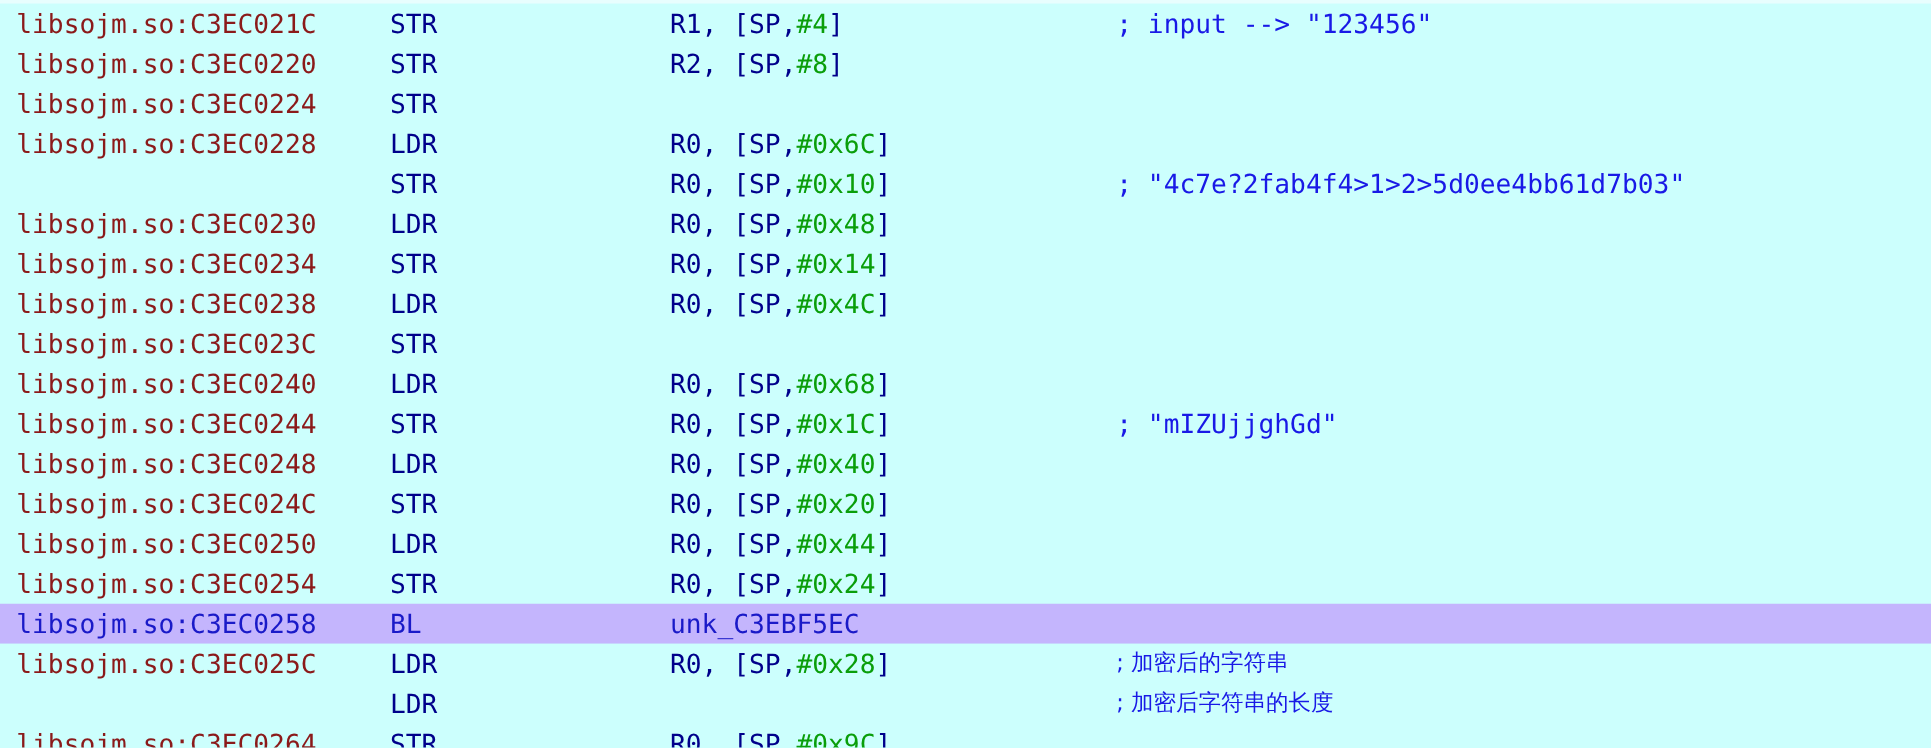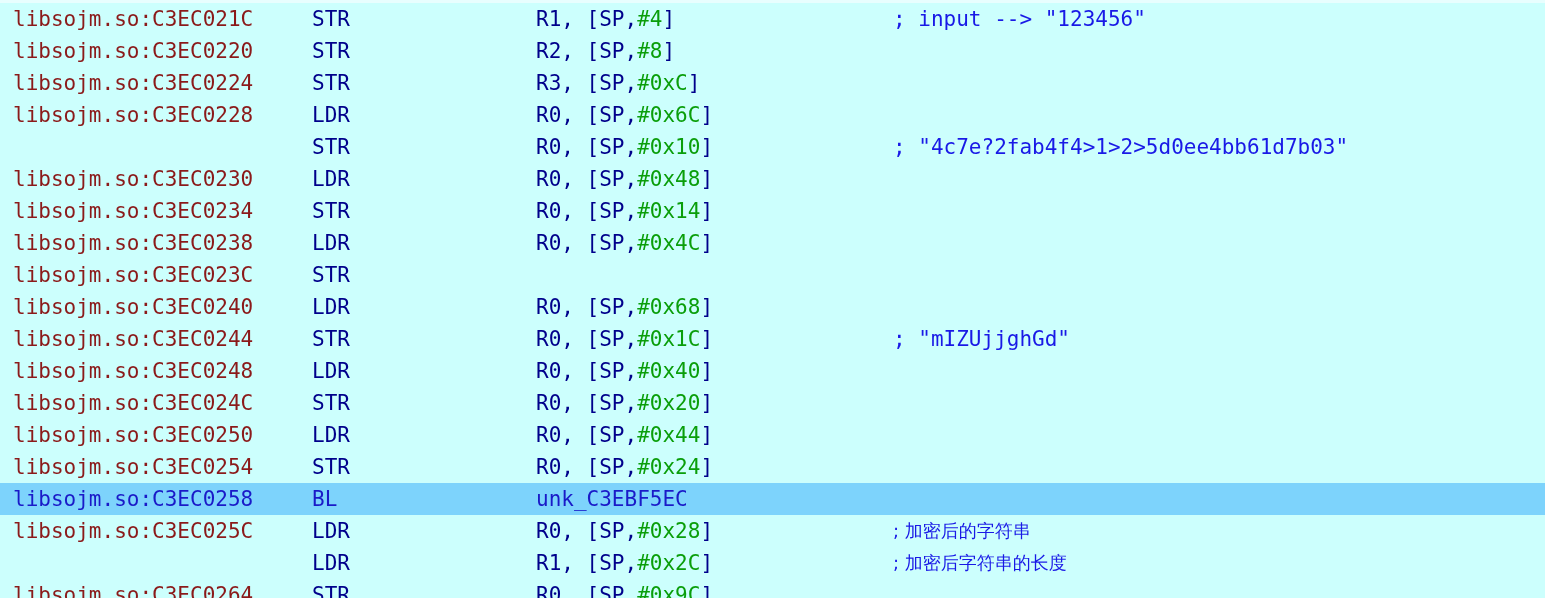--- a/index.html
+++ b/index.html
@@ -41,21 +41,21 @@
   .code-line {
     position: relative;
     height: 32px;
     line-height: 32px;
     white-space: pre;
     font-size: 21px;
     letter-spacing: 0px;
     background: #ccfffd;
   }
   .code-line.highlighted {
-    background: #7dd3fc;
+    background: #c4b5fd;
   }
 
   
   .col-addr {
     position: absolute;
     left: 13px;
     top: 0;
     color: #8b1a1a;
   }
   .col-mnem {
@@ -95,31 +95,31 @@
   }
 </style>
 </head>
 <body>
 
 <div id="disasm-view">
   <div class="top-strip"></div>
   <div class="code-lines">
       <div class="code-line"><span class="col-addr">libsojm.so:C3EC021C</span><span class="col-mnem">STR</span><span class="col-ops"><span>R1, [SP,</span><span class="imm">#4</span><span>]</span></span><span class="col-cmt">; input --&gt; "123456"</span></div>
       <div class="code-line"><span class="col-addr">libsojm.so:C3EC0220</span><span class="col-mnem">STR</span><span class="col-ops"><span>R2, [SP,</span><span class="imm">#8</span><span>]</span></span></div>
-      <div class="code-line"><span class="col-addr">libsojm.so:C3EC0224</span><span class="col-mnem">STR</span><span class="col-ops"><span>R3, [SP,</span><span class="imm">#0xC</span><span>]</span></span></div>
+      <div class="code-line"><span class="col-addr">libsojm.so:C3EC0224</span><span class="col-mnem">STR</span></div>
       <div class="code-line"><span class="col-addr">libsojm.so:C3EC0228</span><span class="col-mnem">LDR</span><span class="col-ops"><span>R0, [SP,</span><span class="imm">#0x6C</span><span>]</span></span></div>
       <div class="code-line"><span class="col-mnem">STR</span><span class="col-ops"><span>R0, [SP,</span><span class="imm">#0x10</span><span>]</span></span><span class="col-cmt">; "4c7e?2fab4f4&gt;1&gt;2&gt;5d0ee4bb61d7b03"</span></div>
       <div class="code-line"><span class="col-addr">libsojm.so:C3EC0230</span><span class="col-mnem">LDR</span><span class="col-ops"><span>R0, [SP,</span><span class="imm">#0x48</span><span>]</span></span></div>
       <div class="code-line"><span class="col-addr">libsojm.so:C3EC0234</span><span class="col-mnem">STR</span><span class="col-ops"><span>R0, [SP,</span><span class="imm">#0x14</span><span>]</span></span></div>
       <div class="code-line"><span class="col-addr">libsojm.so:C3EC0238</span><span class="col-mnem">LDR</span><span class="col-ops"><span>R0, [SP,</span><span class="imm">#0x4C</span><span>]</span></span></div>
       <div class="code-line"><span class="col-addr">libsojm.so:C3EC023C</span><span class="col-mnem">STR</span></div>
       <div class="code-line"><span class="col-addr">libsojm.so:C3EC0240</span><span class="col-mnem">LDR</span><span class="col-ops"><span>R0, [SP,</span><span class="imm">#0x68</span><span>]</span></span></div>
       <div class="code-line"><span class="col-addr">libsojm.so:C3EC0244</span><span class="col-mnem">STR</span><span class="col-ops"><span>R0, [SP,</span><span class="imm">#0x1C</span><span>]</span></span><span class="col-cmt">; "mIZUjjghGd"</span></div>
       <div class="code-line"><span class="col-addr">libsojm.so:C3EC0248</span><span class="col-mnem">LDR</span><span class="col-ops"><span>R0, [SP,</span><span class="imm">#0x40</span><span>]</span></span></div>
       <div class="code-line"><span class="col-addr">libsojm.so:C3EC024C</span><span class="col-mnem">STR</span><span class="col-ops"><span>R0, [SP,</span><span class="imm">#0x20</span><span>]</span></span></div>
       <div class="code-line"><span class="col-addr">libsojm.so:C3EC0250</span><span class="col-mnem">LDR</span><span class="col-ops"><span>R0, [SP,</span><span class="imm">#0x44</span><span>]</span></span></div>
       <div class="code-line"><span class="col-addr">libsojm.so:C3EC0254</span><span class="col-mnem">STR</span><span class="col-ops"><span>R0, [SP,</span><span class="imm">#0x24</span><span>]</span></span></div>
       <div class="code-line highlighted"><span class="col-addr">libsojm.so:C3EC0258</span><span class="col-mnem">BL</span><span class="col-ops"><span>unk_C3EBF5EC</span><span class="imm"></span><span></span></span></div>
       <div class="code-line"><span class="col-addr">libsojm.so:C3EC025C</span><span class="col-mnem">LDR</span><span class="col-ops"><span>R0, [SP,</span><span class="imm">#0x28</span><span>]</span></span><span class="col-cmt cjk">; 加密后的字符串</span></div>
-      <div class="code-line"><span class="col-mnem">LDR</span><span class="col-ops"><span>R1, [SP,</span><span class="imm">#0x2C</span><span>]</span></span><span class="col-cmt cjk">; 加密后字符串的长度</span></div>
+      <div class="code-line"><span class="col-mnem">LDR</span><span class="col-cmt cjk">; 加密后字符串的长度</span></div>
       <div class="code-line"><span class="col-addr">libsojm.so:C3EC0264</span><span class="col-mnem">STR</span><span class="col-ops"><span>R0, [SP,</span><span class="imm">#0x9C</span><span>]</span></span></div>
     </div>
 </div>
 
 </body></html>

